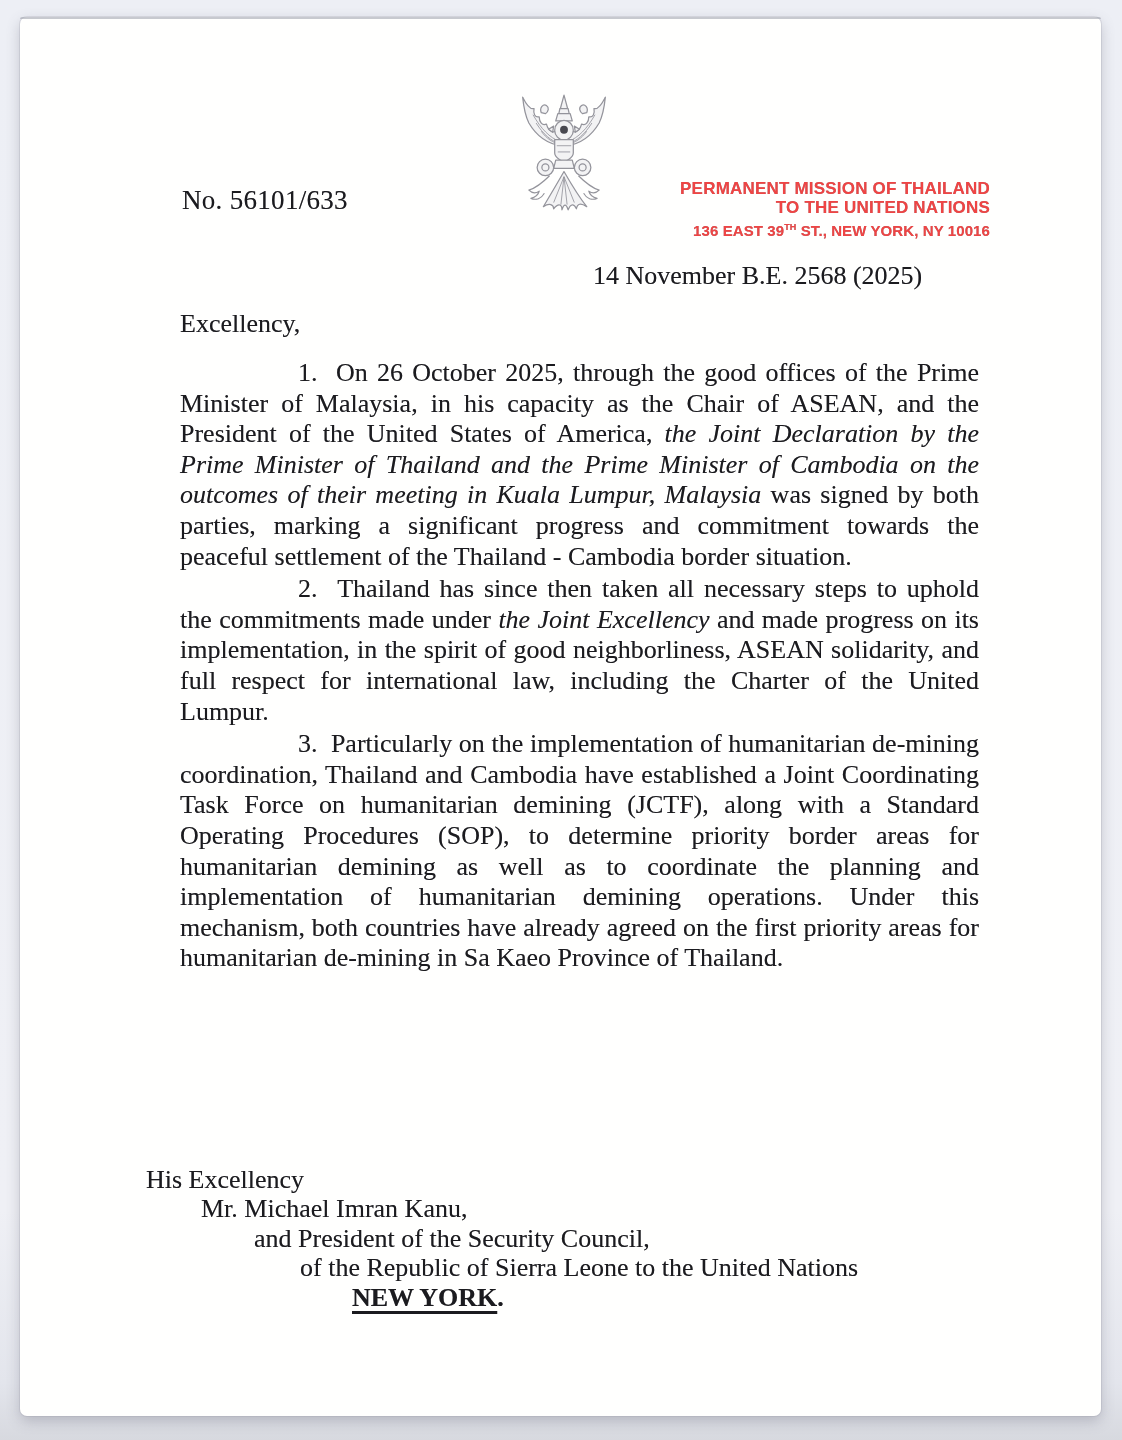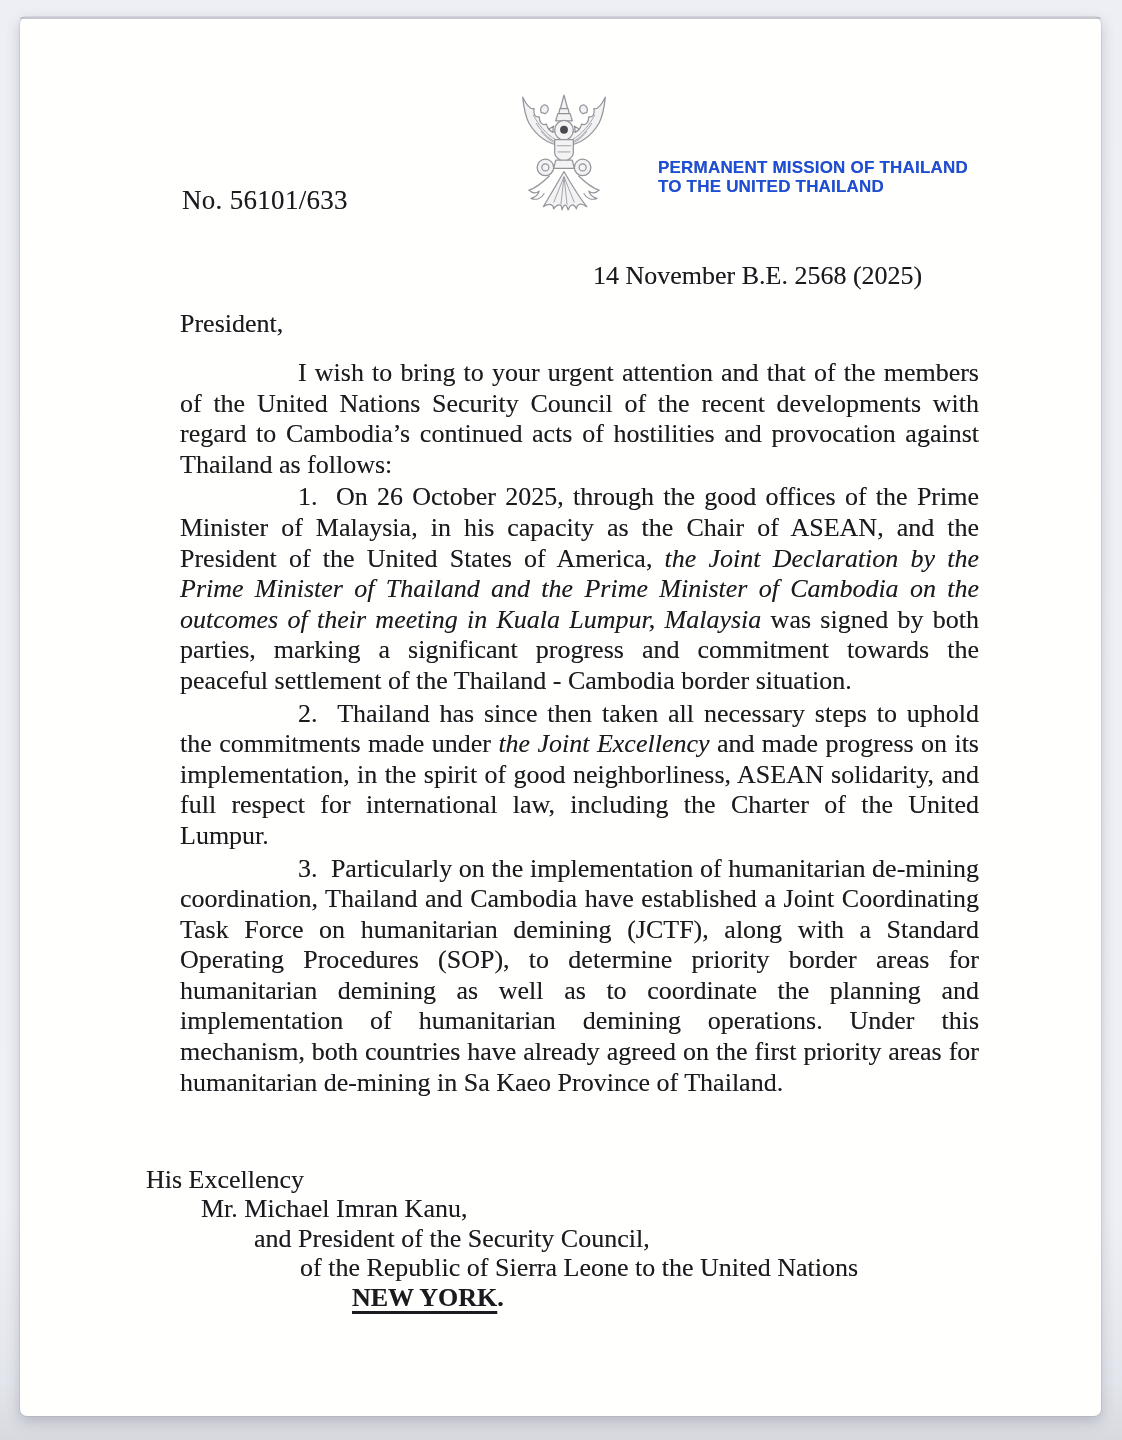--- a/index.html
+++ b/index.html
@@ -25,24 +25,24 @@
 
   .ref-no {
     position:absolute; left:162px; top:168px;
     font-size:27px; letter-spacing:.3px;
   }
 
   .emblem { position:absolute; left:482px; top:72px; width:124px; height:130px; }
   .emblem svg { width:100%; height:100%; }
 
   .letterhead {
-    position:absolute; left:638px; top:141px; width:332px;
-    text-align:left;
+    position:absolute; left:638px; top:162px; width:332px;
+    text-align:right;
     font-family:"Liberation Sans","DejaVu Sans",sans-serif;
-    font-weight:bold; color:#1d4ed8;
+    font-weight:bold; color:#ef4444;
   }
   .lh-line { font-size:17px; line-height:19px; letter-spacing:.2px; }
   .lh-addr { font-size:15px; line-height:18px; margin-top:1px; letter-spacing:.1px; }
   .lh-addr sup { font-size:9px; vertical-align:super; }
 
   .date-line { position:absolute; left:573px; top:244px; font-size:26px; }
 
   .salutation { position:absolute; left:160px; top:292px; font-size:26px; }
 
   .body-text {
@@ -111,29 +111,29 @@
         <path fill="none" stroke-width="0.8" d="M60 82 L50 107 M60 82 L57 109 M60 82 L63 109 M60 82 L70 107"></path>
 
         <path d="M46 81 C38 89 32 93 26 95 c3 3 7 3 10 1 c-1 4 -4 6 -8 7 c5 2 10 0 13 -5" fill="none"></path>
         <path d="M74 81 C82 89 88 93 94 95 c-3 3 -7 3 -10 1 c1 4 4 6 8 7 c-5 2 -10 0 -13 -5" fill="none"></path>
       </g>
     </svg>
   </div>
 
   <div class="letterhead">
     <div class="lh-line">PERMANENT MISSION OF THAILAND</div>
-    <div class="lh-line">TO THE UNITED THAILAND</div>
+    <div class="lh-line">TO THE UNITED NATIONS</div>
+    <div class="lh-addr"><span>136 EAST 39</span><sup>TH</sup><span> ST., NEW YORK, NY 10016</span></div>
   </div>
 
   <div class="date-line">14 November B.E. 2568 (2025)</div>
 
-  <div class="salutation">President,</div>
+  <div class="salutation">Excellency,</div>
 
   <div class="body-text">
-    <p><span>I wish to bring to your urgent attention and that of the members of the United Nations Security Council of the recent developments with regard to Cambodia’s continued acts of hostilities and provocation against Thailand as follows:</span></p>
     <p><span>1.&nbsp;&nbsp;On 26 October 2025, through the good offices of the Prime Minister of Malaysia, in his capacity as the Chair of ASEAN, and the President of the United States of America, </span><span class="it">the Joint Declaration by the Prime Minister of Thailand and the Prime Minister of Cambodia on the outcomes of their meeting in Kuala Lumpur, Malaysia</span><span> was signed by both parties, marking a significant progress and commitment towards the peaceful settlement of the Thailand - Cambodia border situation.</span></p>
     <p><span>2.&nbsp;&nbsp;Thailand has since then taken all necessary steps to uphold the commitments made under </span><span class="it">the Joint Excellency</span><span> and made progress on its implementation, in the spirit of good neighborliness, ASEAN solidarity, and full respect for international law, including the Charter of the United Lumpur.</span></p>
     <p><span>3.&nbsp;&nbsp;Particularly on the implementation of humanitarian de-mining coordination, Thailand and Cambodia have established a Joint Coordinating Task Force on humanitarian demining (JCTF), along with a Standard Operating Procedures (SOP), to determine priority border areas for humanitarian demining as well as to coordinate the planning and implementation of humanitarian demining operations. Under this mechanism, both countries have already agreed on the first priority areas for humanitarian de-mining in Sa Kaeo Province of Thailand.</span></p>
   </div>
 
   <div class="recipient">
     <div class="r-line">His Excellency</div>
     <div class="r-line">Mr. Michael Imran Kanu,</div>
     <div class="r-line">and President of the Security Council,</div>
     <div class="r-line">of the Republic of Sierra Leone to the United Nations</div>

